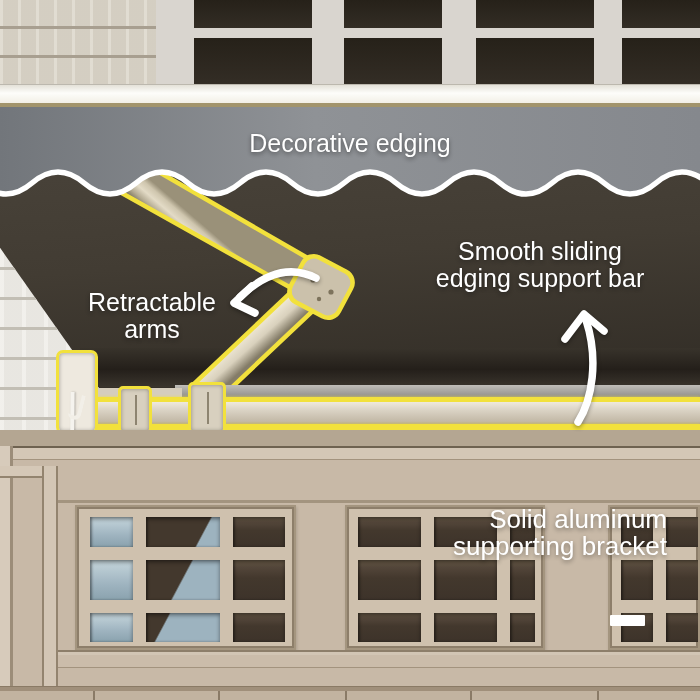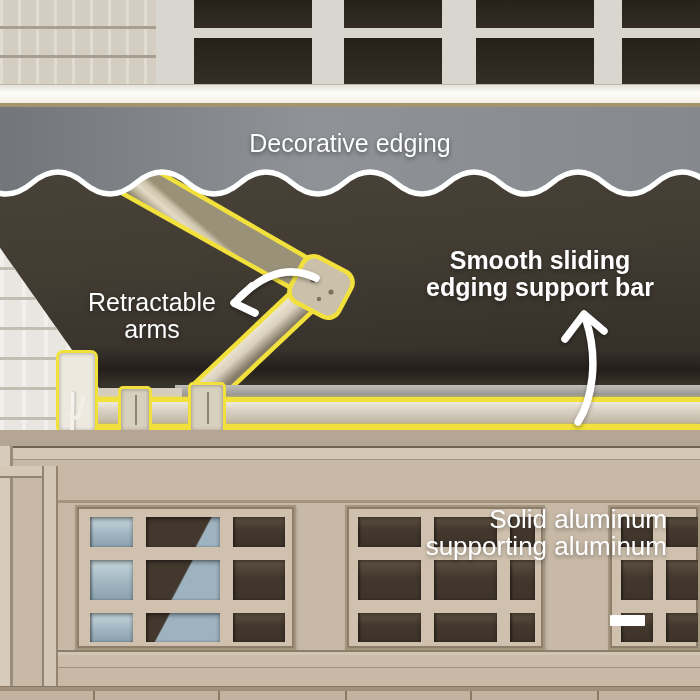--- a/index.html
+++ b/index.html
@@ -230,25 +230,25 @@
     </g>
   </svg>
 
   <div class="abs lbl" style="left:152px;top:289px;transform:translateX(-50%);">
     <div>Retractable</div>
     <div>arms</div>
   </div>
 
   <div class="abs lbl" style="left:350px;top:130px;transform:translateX(-50%);">Decorative edging</div>
 
-  <div class="abs lbl" style="left:540px;top:247px;transform:translateX(-50%);font-weight:bold;">
+  <div class="abs lbl" style="left:540px;top:238px;transform:translateX(-50%);">
     <div>Smooth sliding</div>
     <div>edging support bar</div>
   </div>
 
 
   <div class="abs sub" style="right:33px;top:506px;">
     <div>Solid aluminum</div>
-    <div>supporting aluminum</div>
+    <div>supporting bracket</div>
   </div>
 
   <div class="abs dash"></div>
 </div>
 
 </body></html>

